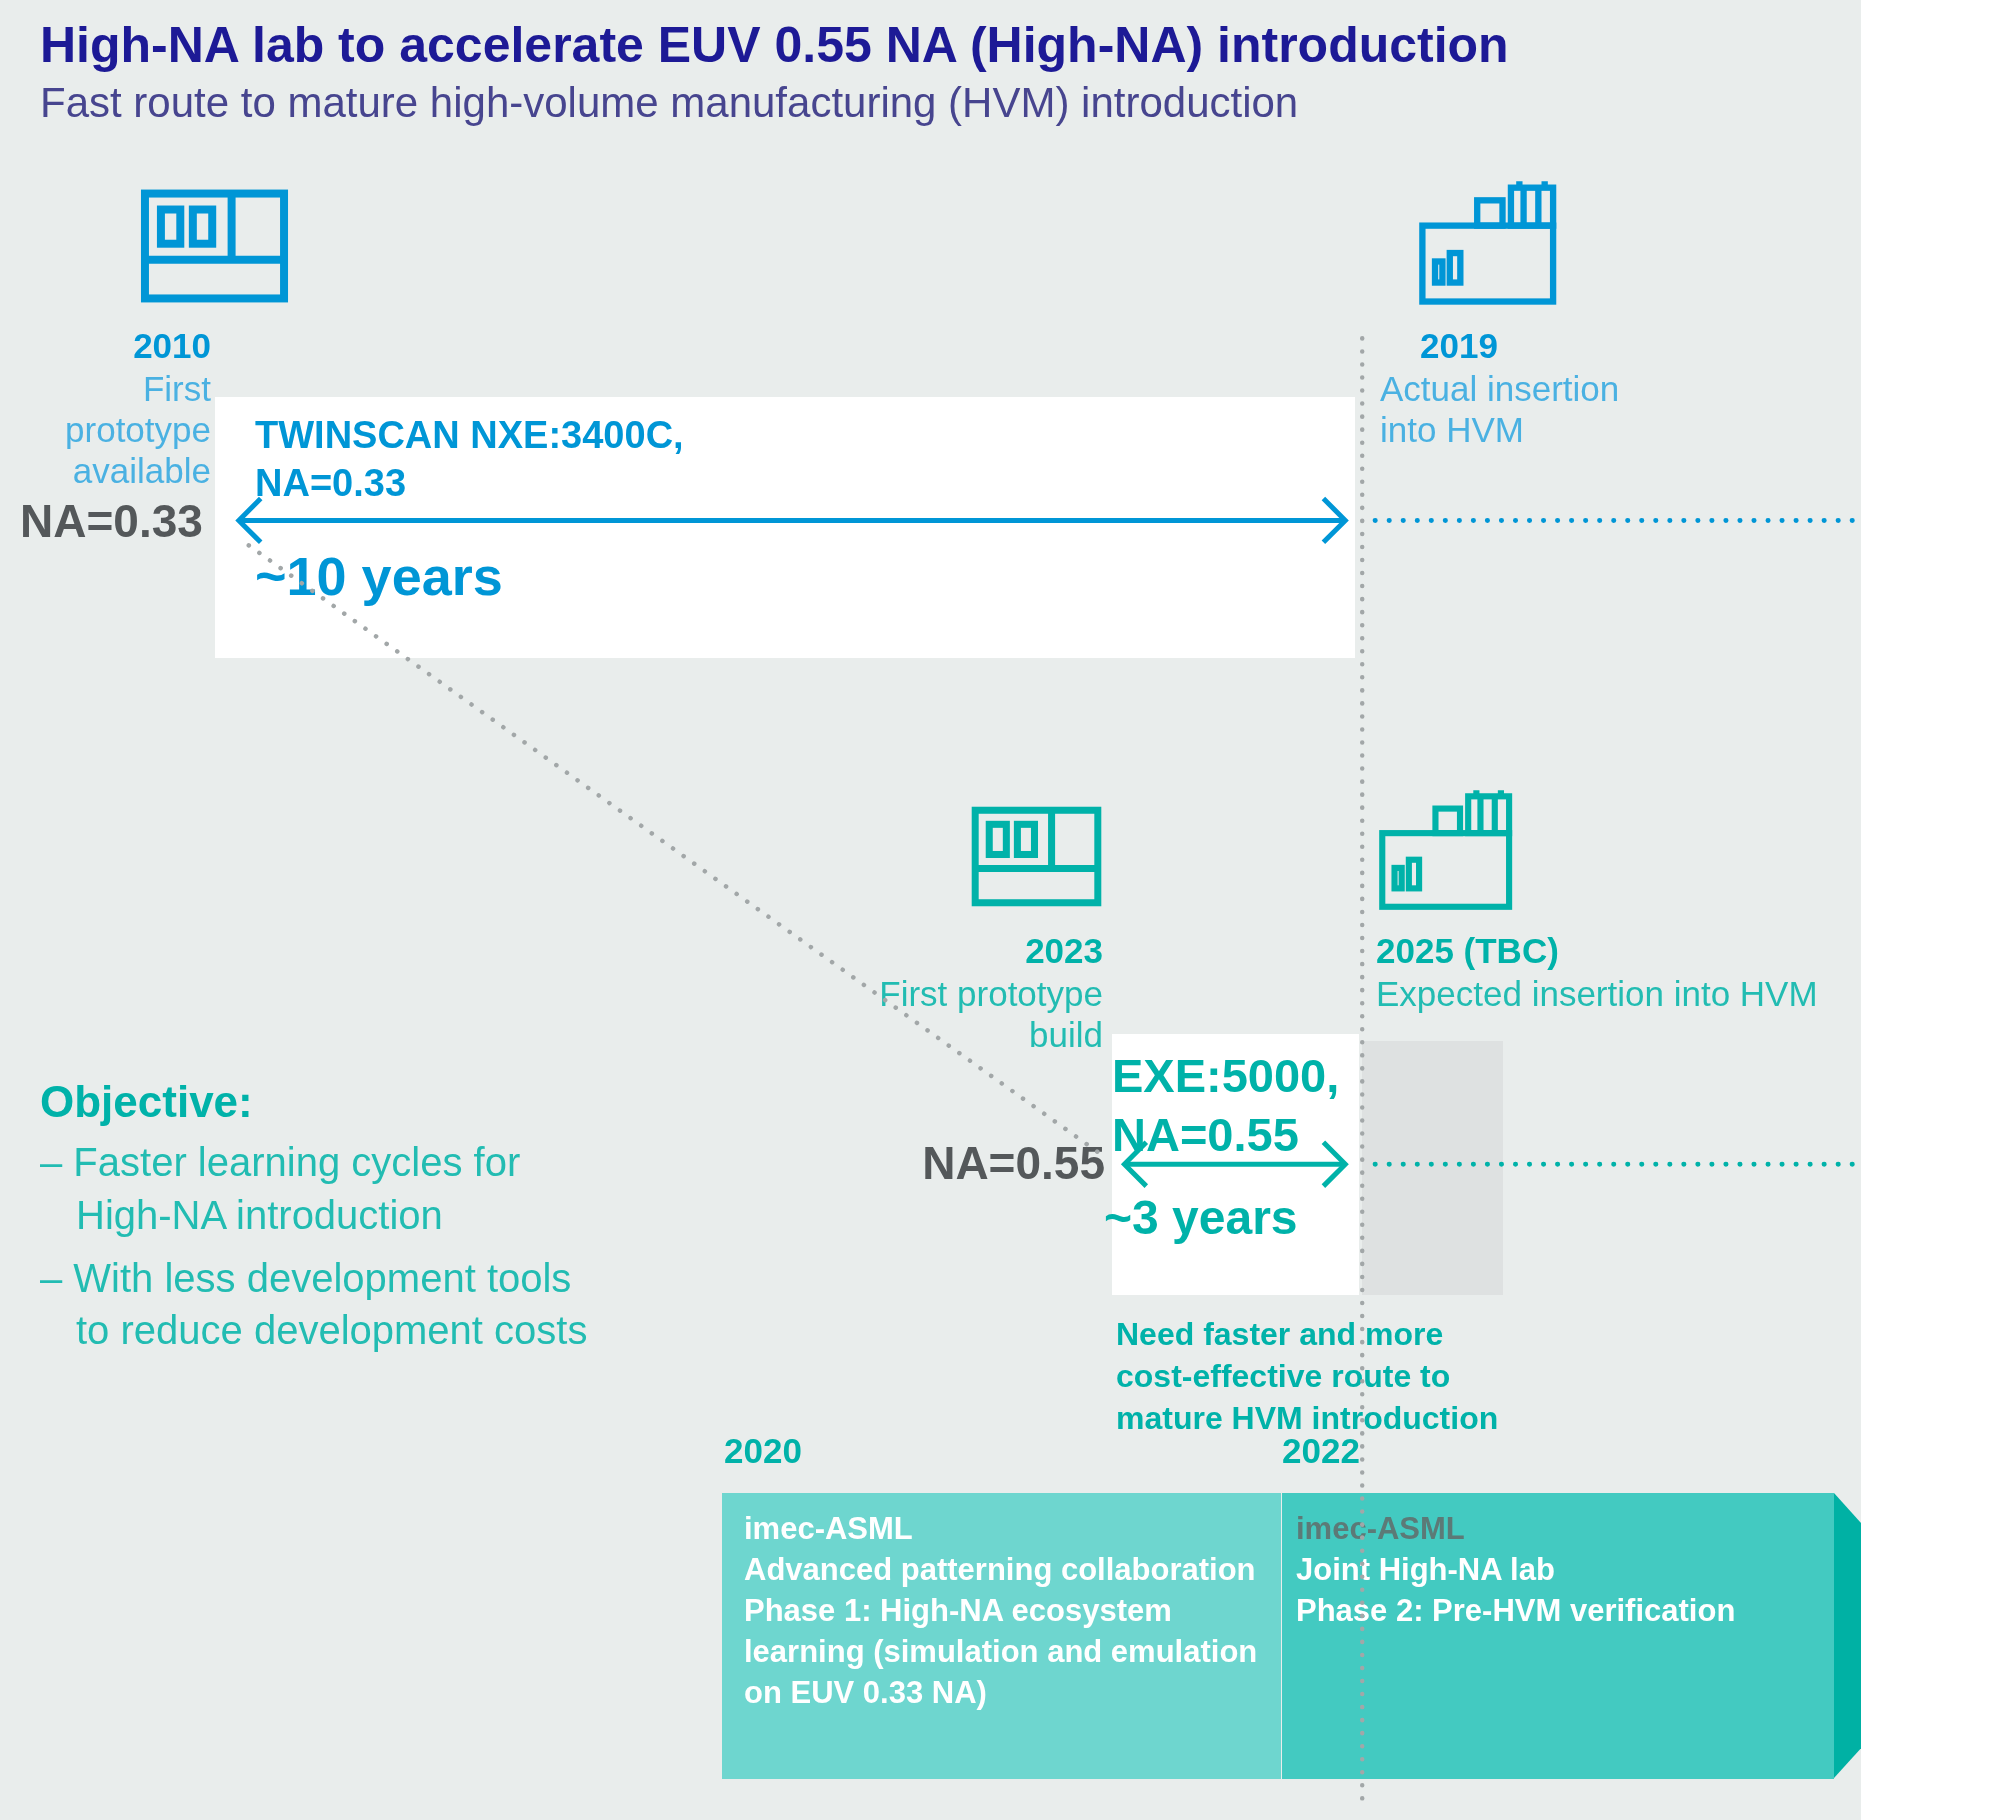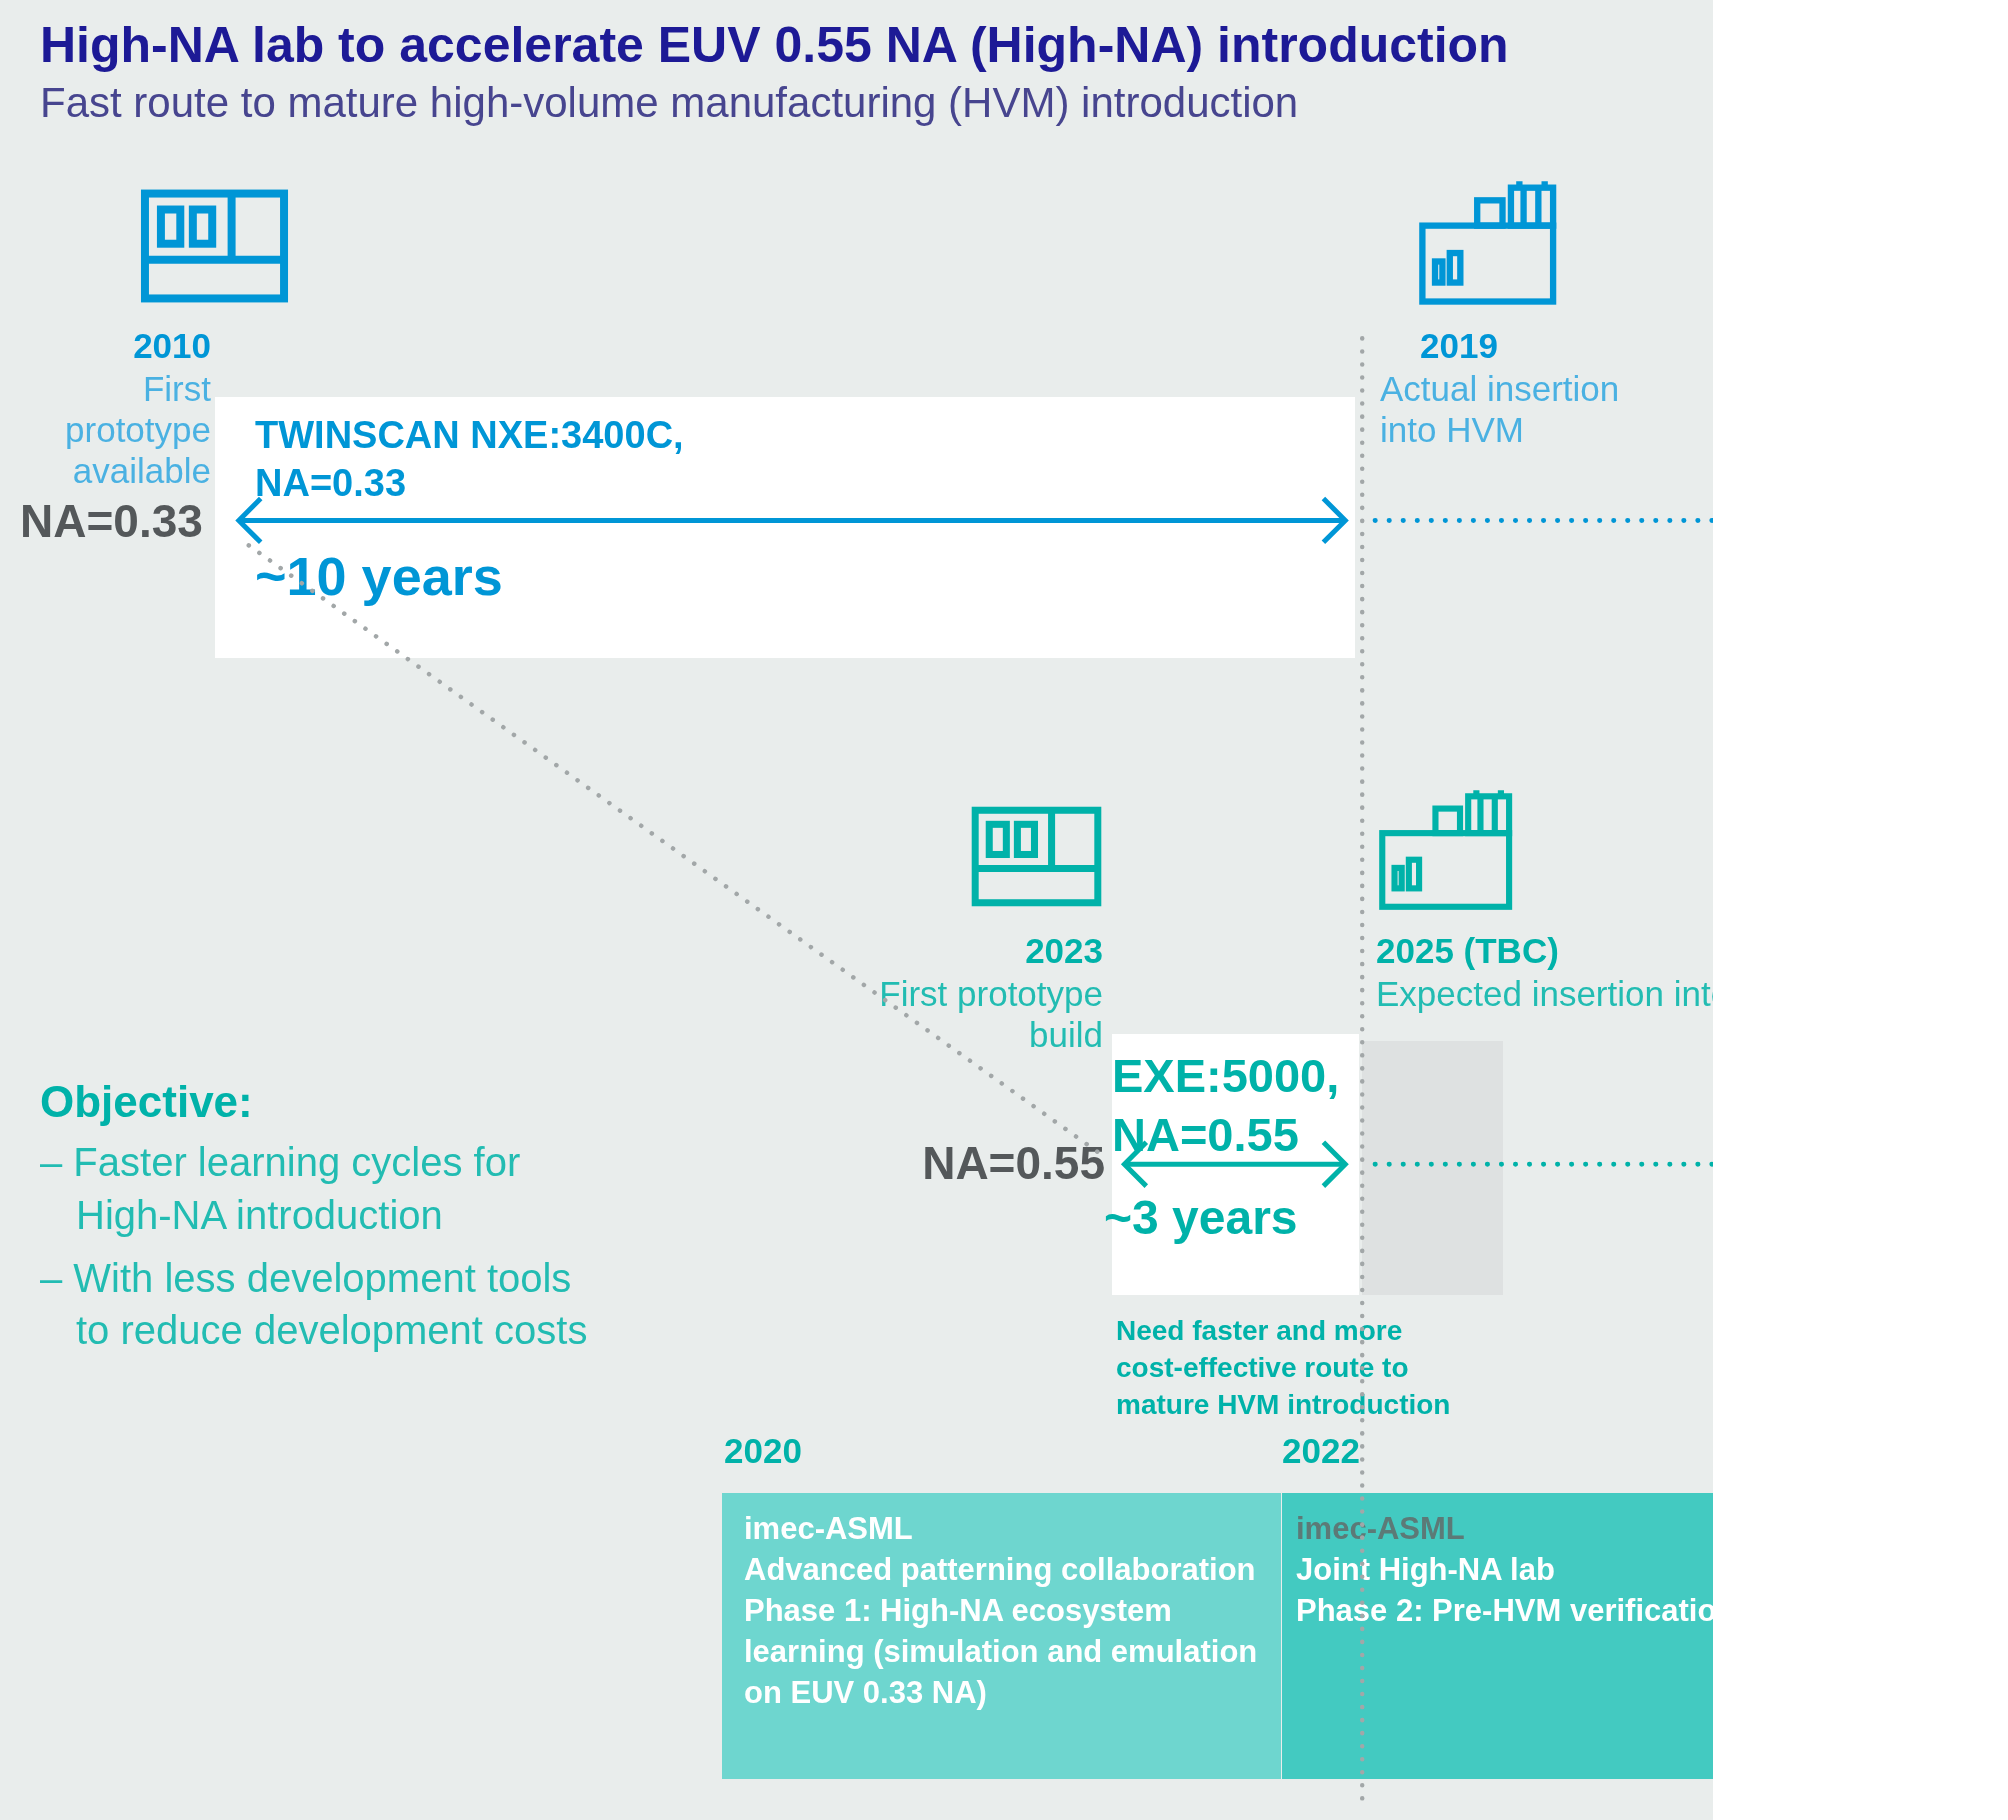--- a/index.html
+++ b/index.html
@@ -1,19 +1,19 @@
 <!DOCTYPE html>
 <html><head>
 <meta charset="utf-8">
 <style>
   html,body{margin:0;padding:0;}
   body{font-family:"Liberation Sans", sans-serif;}
   .page{
     position:relative;
-    width:1713px;
+    width:1861px;
     height:1821px;
     background:#e9edec;
     overflow:hidden;
   }
   .abs{position:absolute;}
   .pre{white-space:pre-line;}
   .bold{font-weight:bold;}
   .center{}
   .right{text-align:right;}
 
@@ -43,21 +43,21 @@
 
   .objective-heading{font-size:44px;}
   .objective-item{
     font-size:40px;
     line-height:1.32;
     padding-left:36px;
     text-indent:-36px;
     white-space:pre-line;
     margin-bottom:10px;
   }
-  .note{font-size:28px;line-height:1.32;}
+  .note{font-size:32px;line-height:1.32;}
 
   .banner-seg{position:absolute;top:1493px;height:286px;}
   .banner-year{font-size:35px;}
   .banner-org{font-size:31px;font-weight:bold;line-height:1.32;}
   .banner-text{font-size:31px;font-weight:bold;line-height:1.32;color:#ffffff;}
   .banner-org-white{color:#ffffff;}
   .banner-org-gray{color:#5c7a77;}
 
   .icon{display:block;}
   .icon svg{display:block;width:100%;height:100%;}

